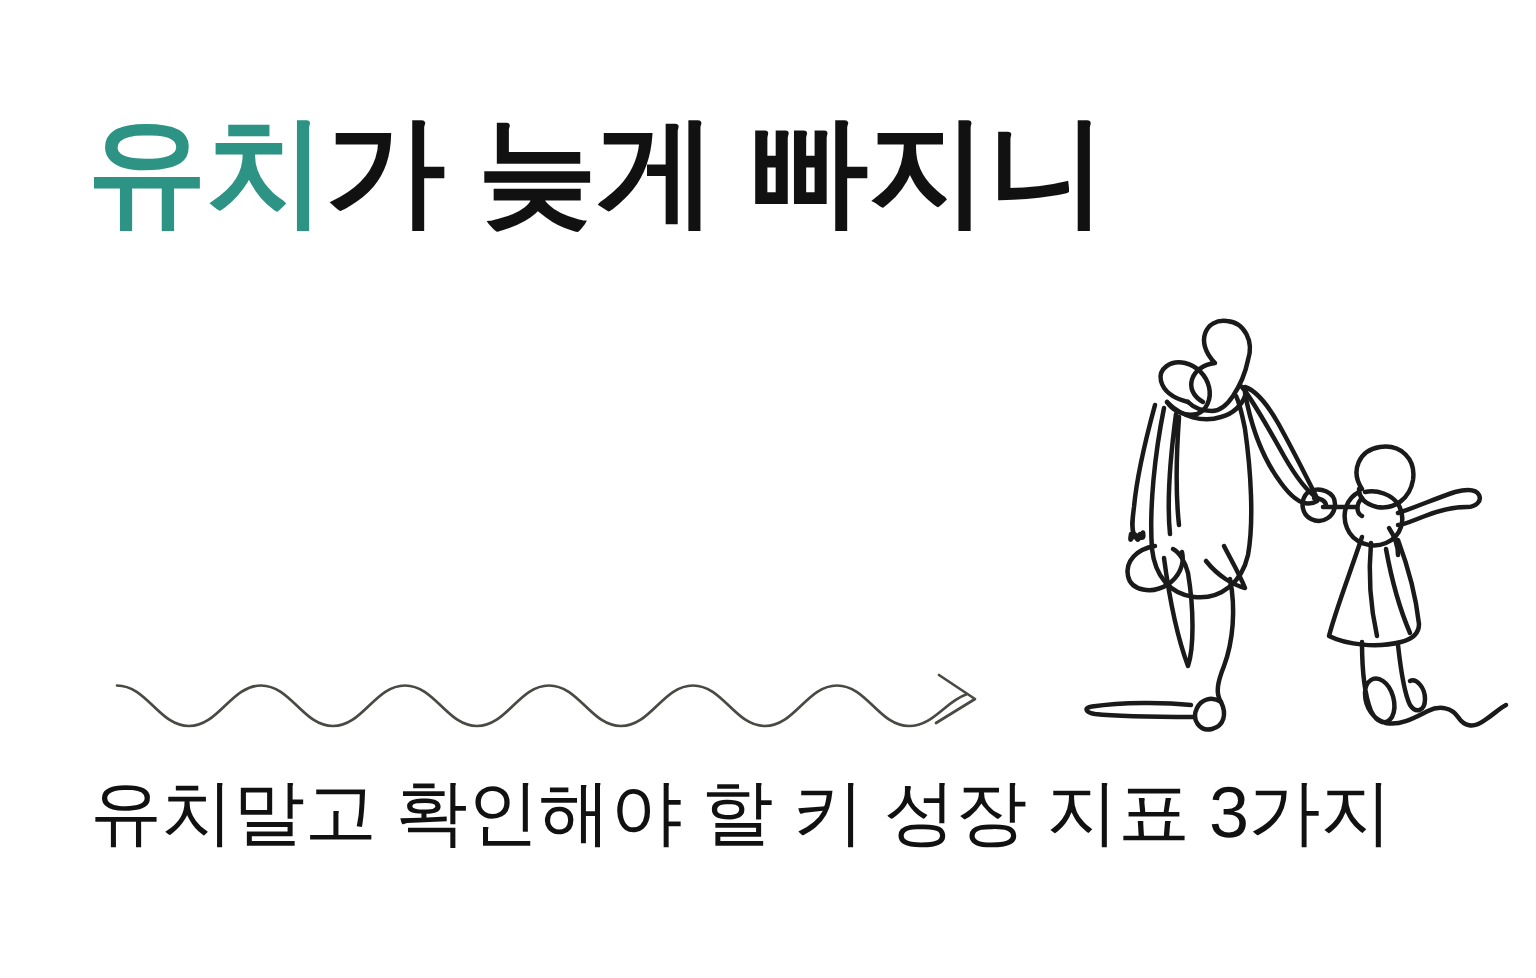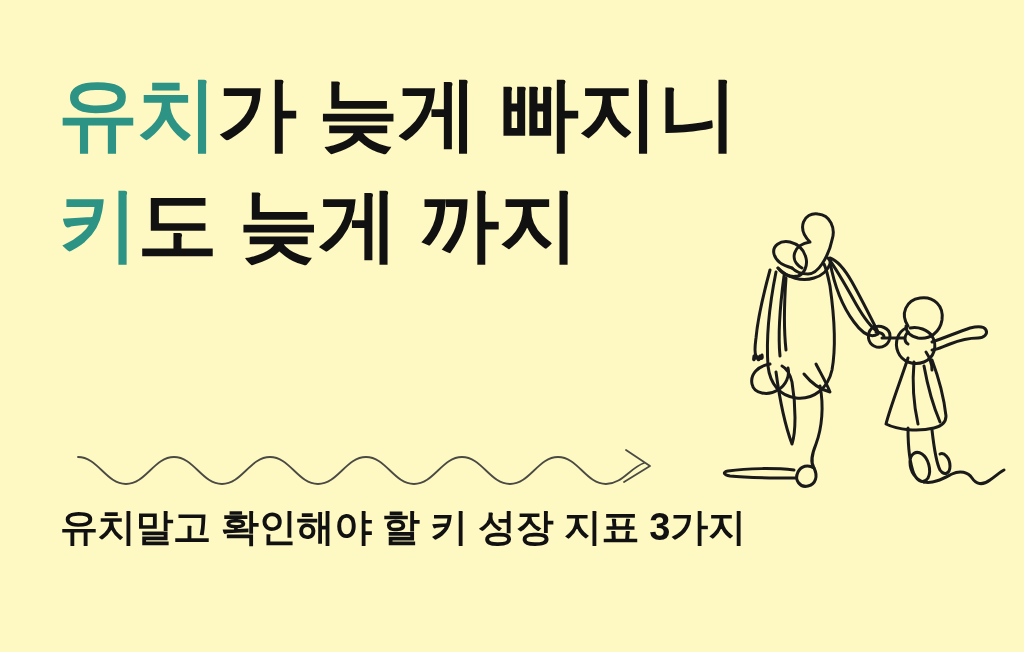--- a/index.html
+++ b/index.html
@@ -53,49 +53,48 @@
     top: 432px;
     width: 620px;
     height: 70px;
     pointer-events: none;
   }
 
   
   .subtitle {
     position: absolute;
     left: 60px;
-    top: 500px;
+    top: 516px;
     margin: 0;
     padding: 0;
-    font-size: 38px;
-    font-weight: 700;
+    font-size: 48px;
+    font-weight: 400;
     line-height: 54px;
     letter-spacing: -0.3px;
     color: #111111;
     white-space: nowrap;
   }
 
   
   .illustration {
     position: absolute;
     left: 718px;
     top: 206px;
     width: 296px;
     height: 296px;
     pointer-events: none;
   }
 </style>
 </head>
 <body style="background: rgb(240, 239, 226);">
 
-<div id="poster" style="background: #fef9c3;">
+<div id="poster" style="background: #ffffff;">
 
   <h1 class="headline" style="color: rgb(17, 17, 17);">
     <span class="hl-line"><span class="accent" style="color: rgb(45, 147, 132);">유치</span><span>가 늦게 빠지니</span></span>
-    <span class="hl-line"><span class="accent" style="color: rgb(45, 147, 132);">키</span><span>도 늦게 까지</span></span>
   </h1>
 
   <svg class="wavy-arrow" viewBox="0 0 620 70" fill="none">
     <path d="M8 25
              C 28 25, 36 52, 56 52
              C 76 52, 84 25, 104 25
              C 124 25, 132 52, 152 52
              C 172 52, 180 25, 200 25
              C 220 25, 228 52, 248 52
              C 268 52, 276 25, 296 25

